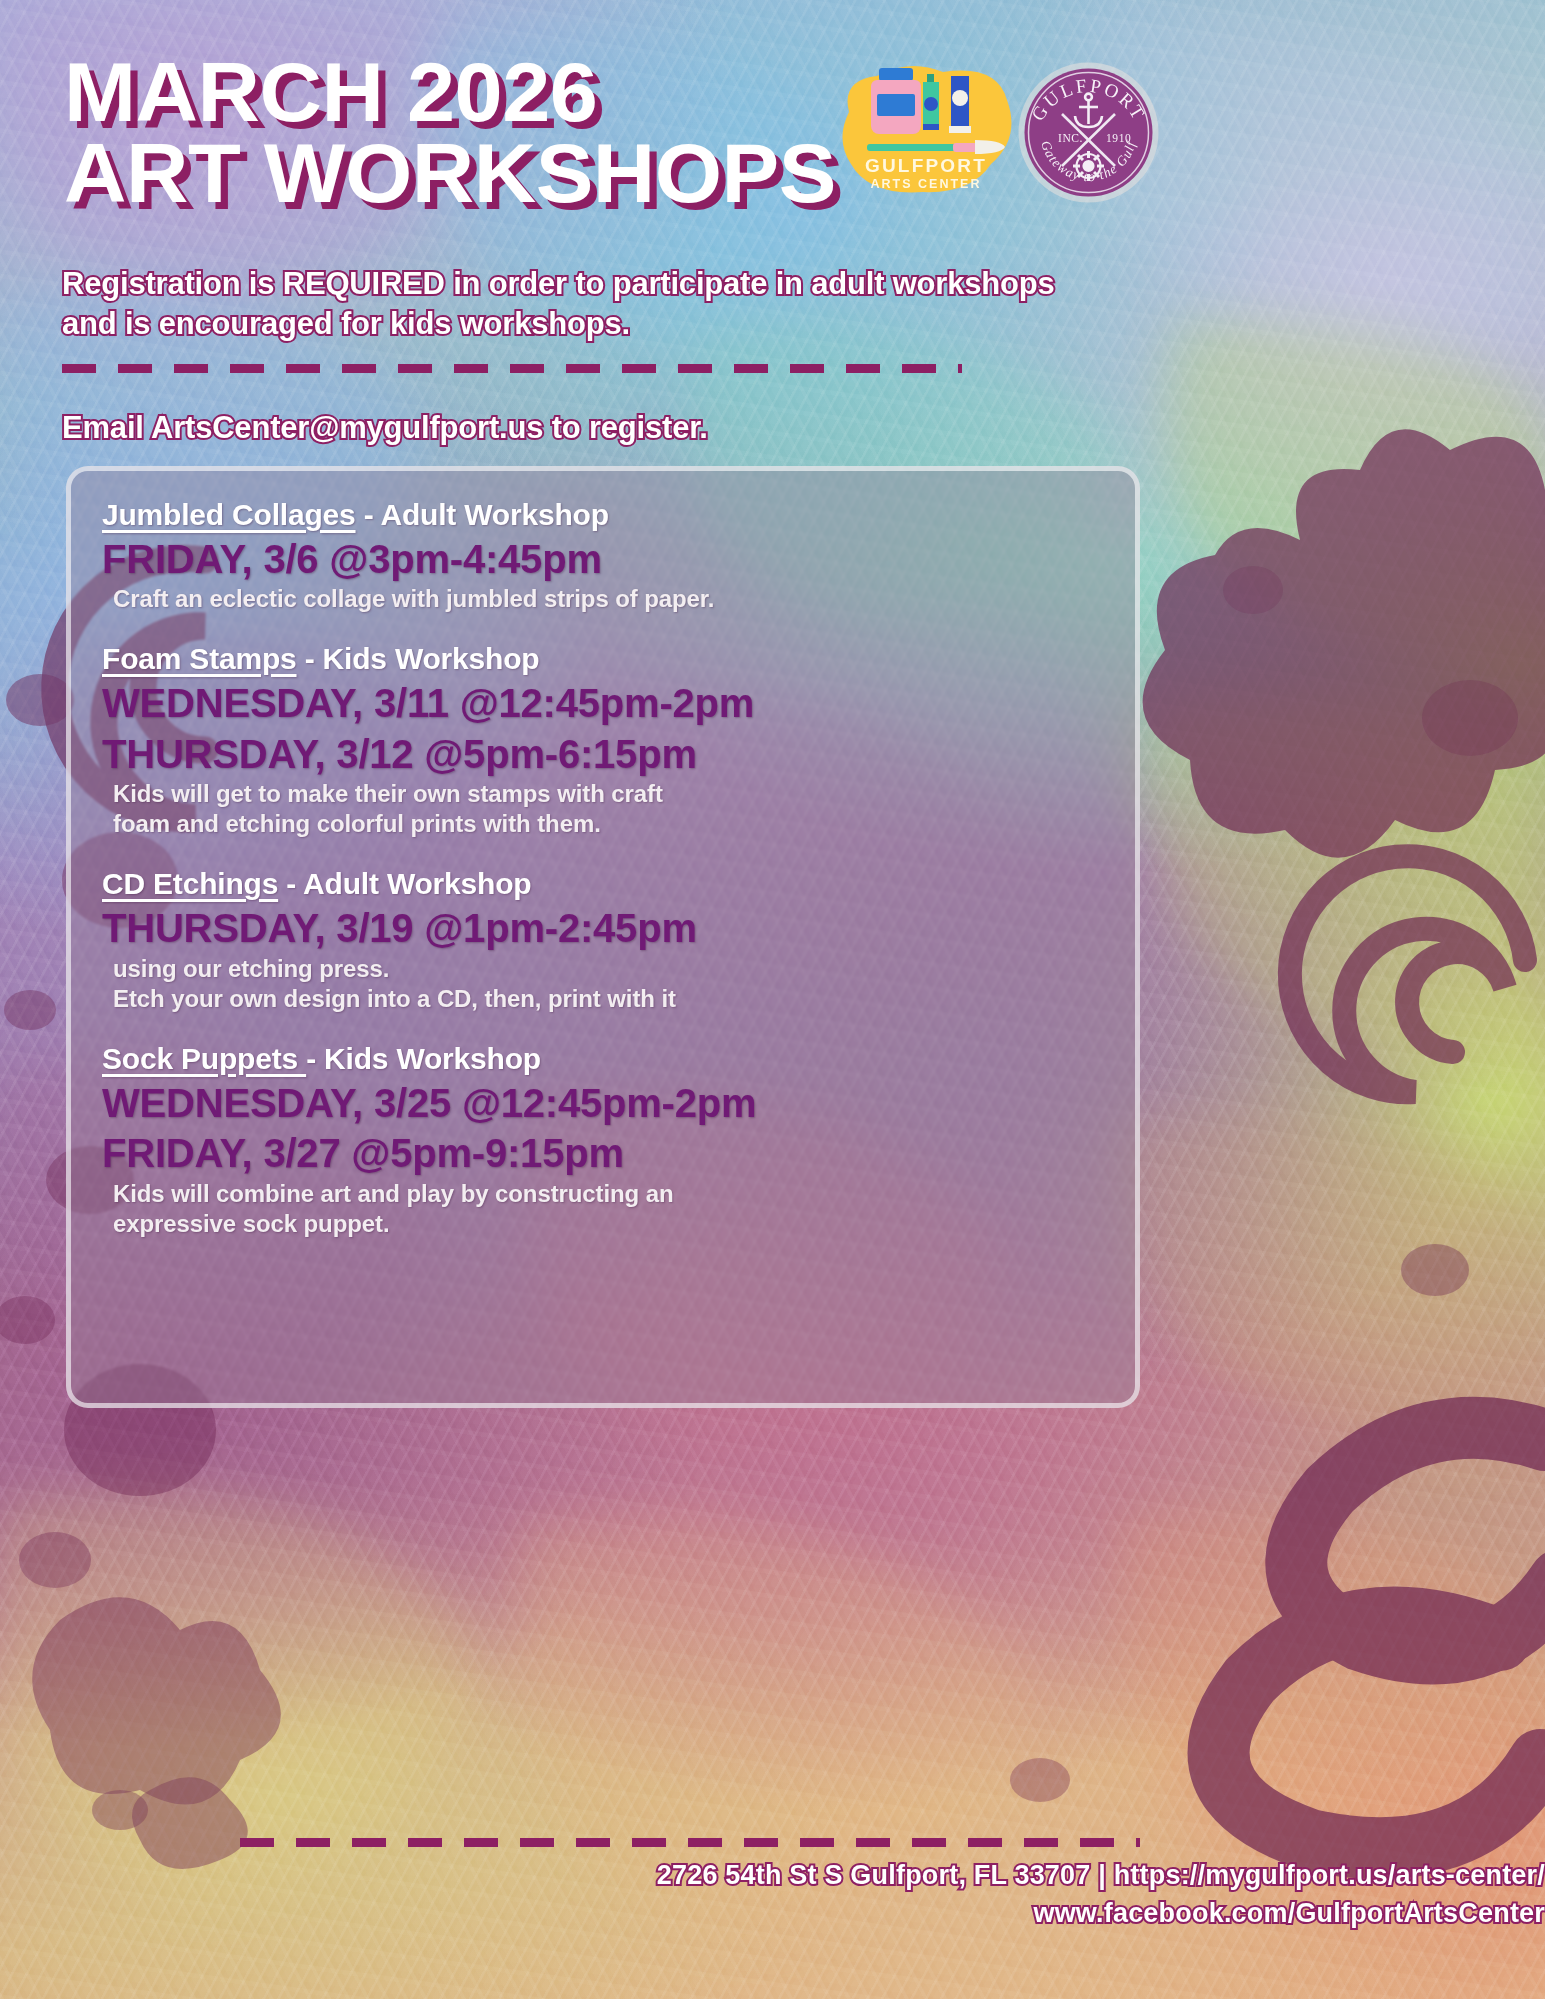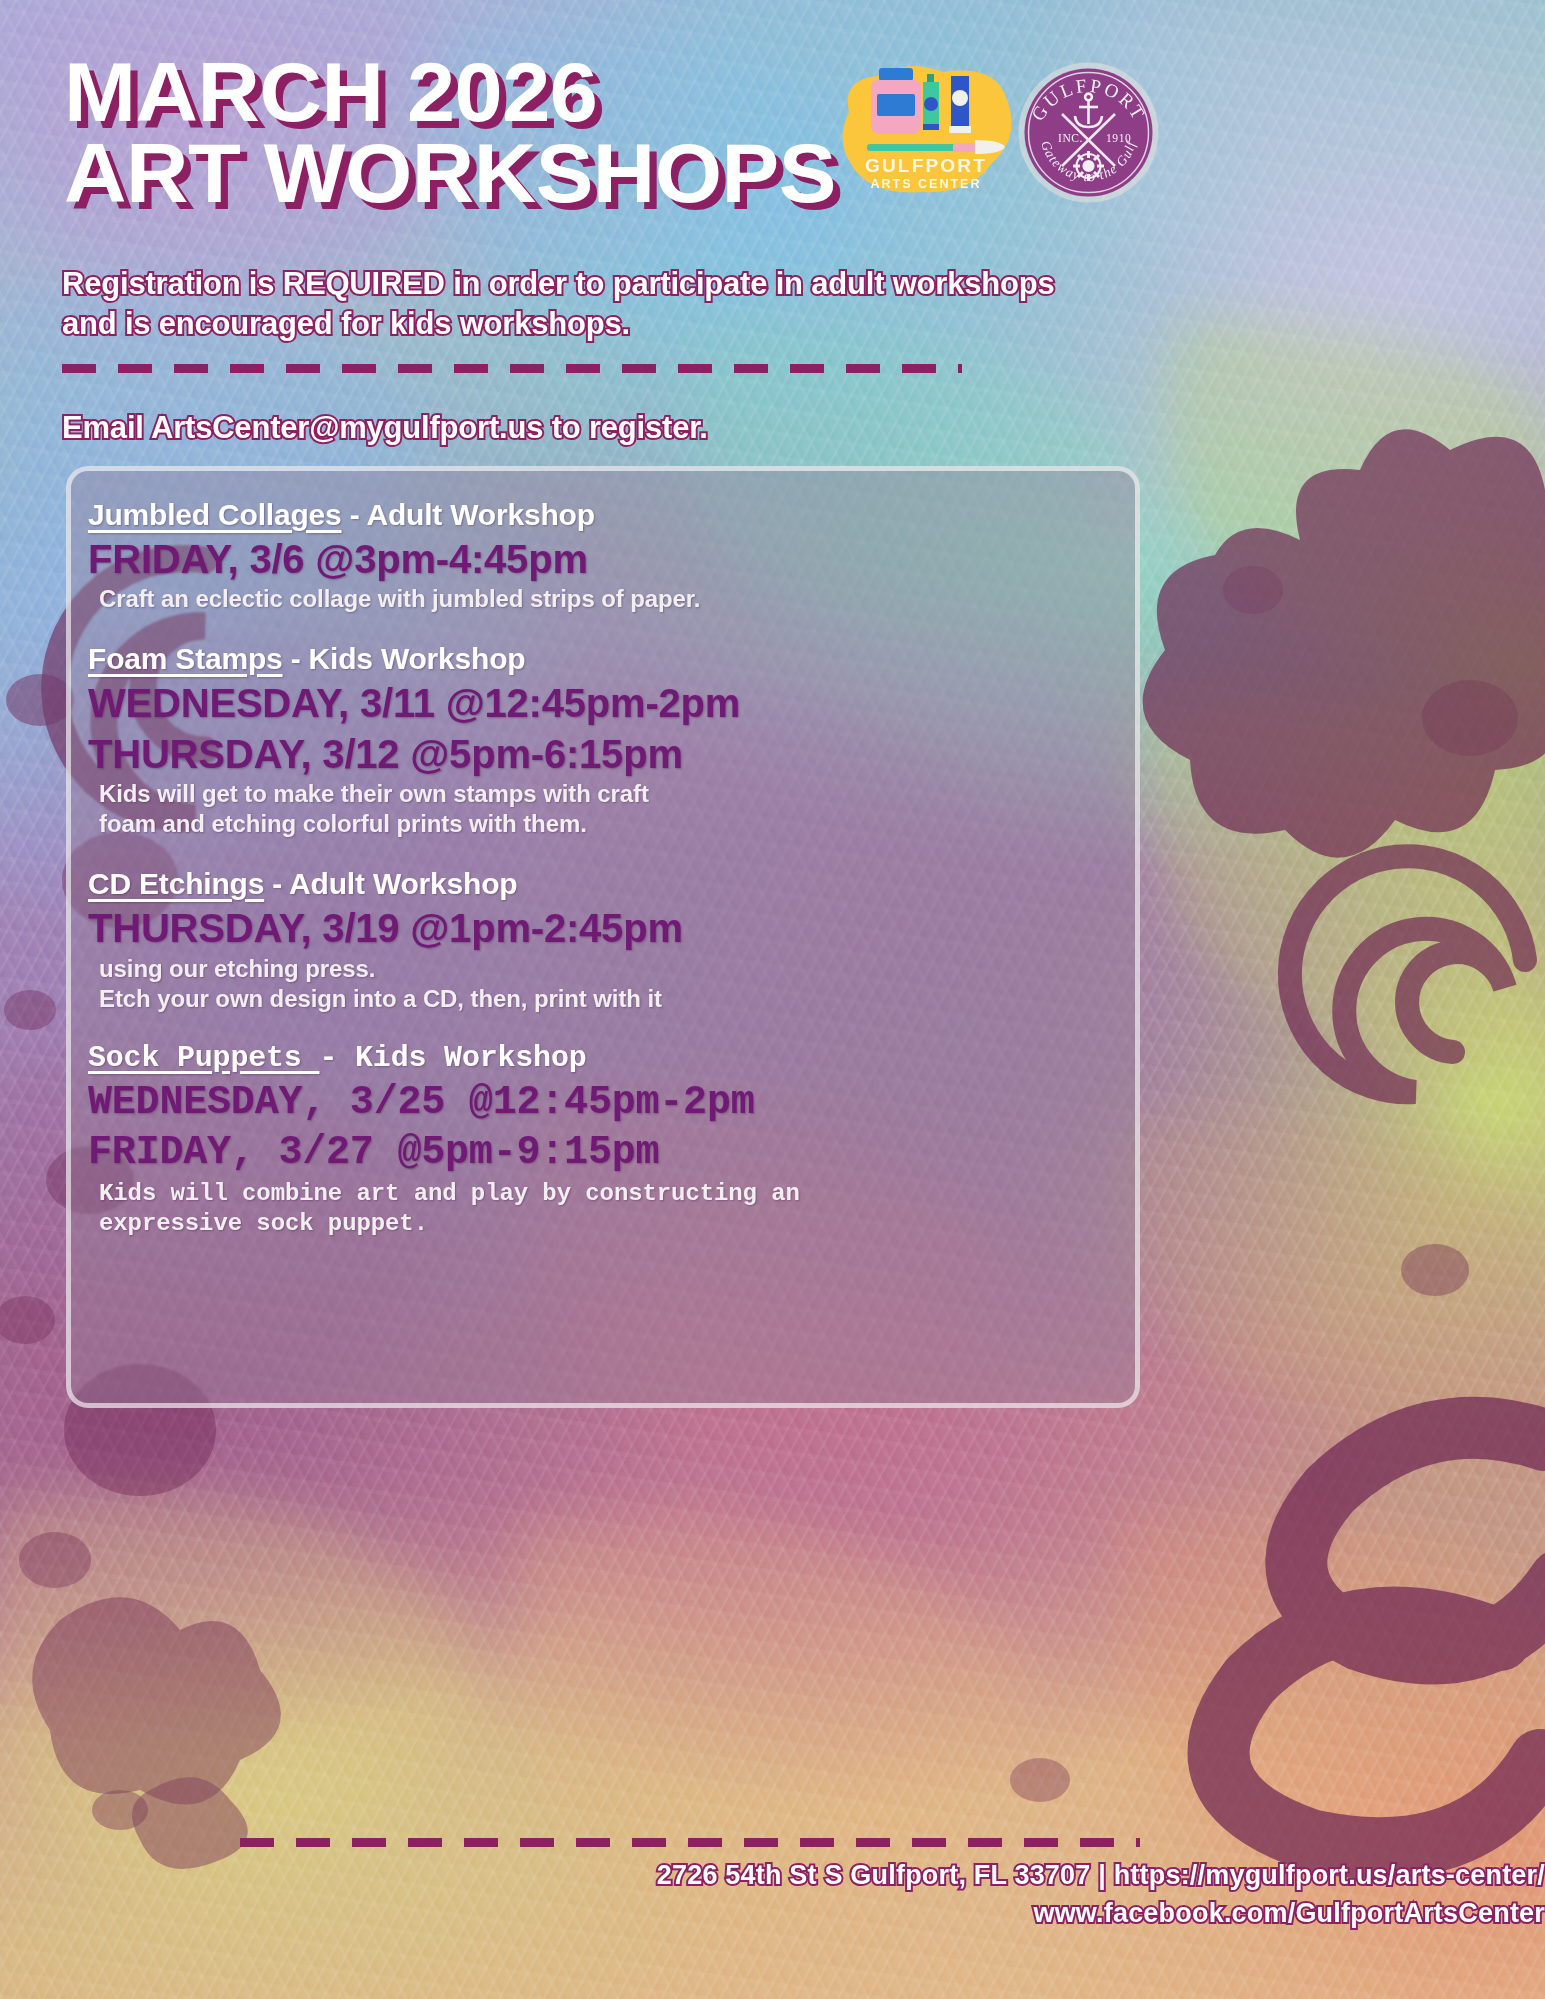--- a/index.html
+++ b/index.html
@@ -100,25 +100,25 @@
   .panel {
     position:absolute; left:66px; top:466px; width:1074px; height:942px;
     z-index:3;
     background:rgba(148,126,150,0.40);
     border:5px solid rgba(255,255,255,0.60);
     border-radius:22px;
     backdrop-filter: blur(1px);
   }
   .panel-inner {
     position:absolute; left:66px; top:466px; width:1074px; height:942px;
-    z-index:6; padding:30px 28px 0 22px;
+    z-index:6; padding:30px 28px 0 36px;
   }
 
   .ws { margin-bottom:26px; }
-  .ws:last-child { margin-bottom:0;font-family:Liberation Mono, monospace; }
+  .ws:last-child { margin-bottom:0; }
   .ws-head {
     font-weight:bold; font-size:30px; color:#ffffff; line-height:1.26;
     letter-spacing:-0.2px;
     text-shadow:1px 1px 2px rgba(60,20,60,.35);
   }
   .ws-head .u { text-decoration:underline; text-decoration-thickness:3px; text-underline-offset:5px; }
   .ws-date {
     font-weight:bold; font-size:40px; color:#701a75; line-height:1.26;
     letter-spacing:-0.2px;
     text-shadow:1px 1px 2px rgba(60,20,60,.35);

